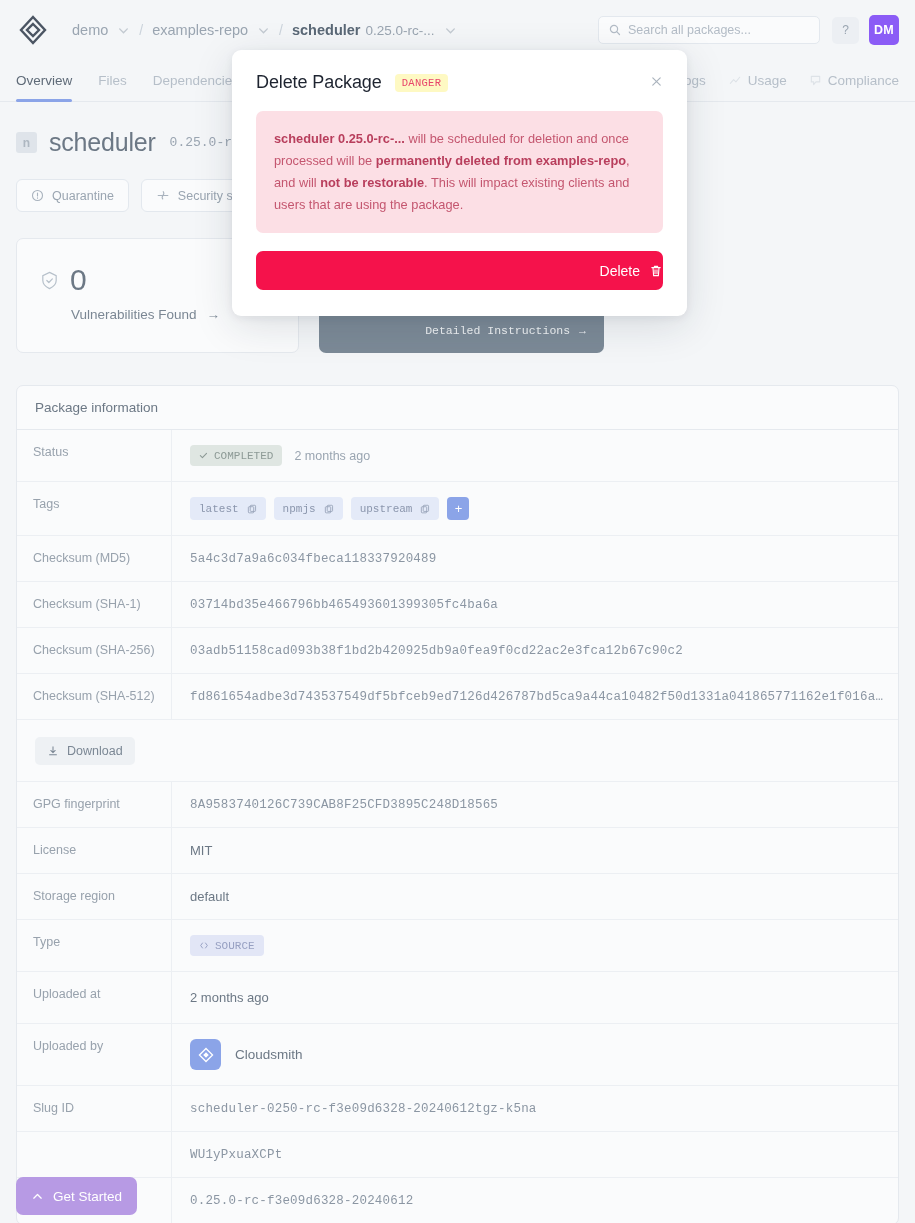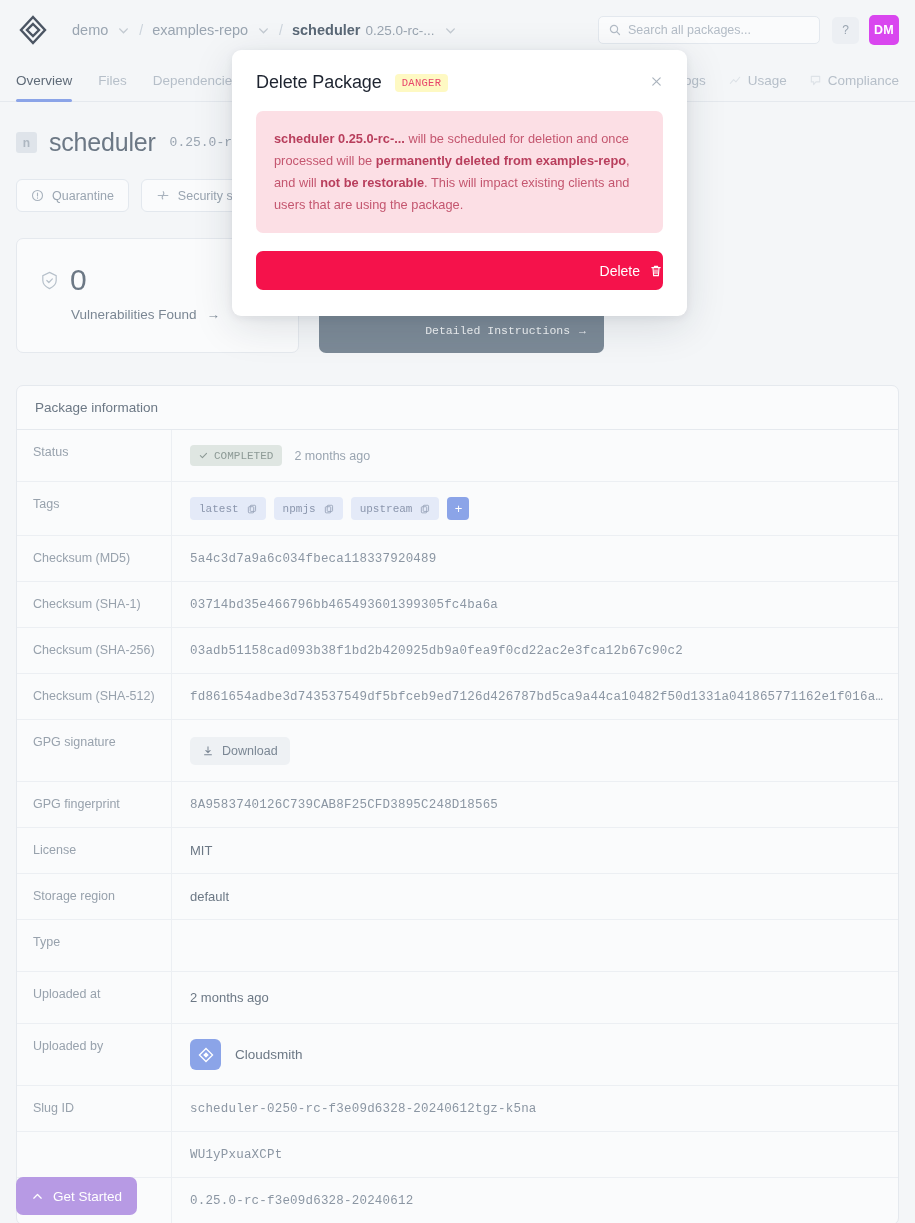--- a/index.html
+++ b/index.html
@@ -32,21 +32,21 @@
     background: #fafbfc; display: flex; align-items: center; gap: 7px;
     padding: 0 10px; margin-left: auto;
   }
   .searchbox span { font-size: 12.5px; color: #b3bcc6; }
   .help-btn {
     width: 27px; height: 27px; border-radius: 5px; background: #eceff3;
     margin-left: 12px; display: flex; align-items: center; justify-content: center;
     font-size: 12px; color: #9aa5b1;
   }
   .avatar {
-    width: 30px; height: 30px; border-radius: 5px; background: #d946ef;
+    width: 30px; height: 30px; border-radius: 5px; background: #8b5cf6;
     margin-left: 10px; display: flex; align-items: center; justify-content: center;
     color: #fff; font-size: 12.5px; font-weight: 600; letter-spacing: .4px;
   }
 
   
   .tabs {
     height: 42px; display: flex; align-items: center; gap: 26px;
     padding: 0 16px; border-bottom: 1px solid #e5e9ee; position: relative; text-align: right;
   }
   .tab { font-size: 13.5px; color: #b6bfc9; display: flex; align-items: center; gap: 6px; height: 100%; }
@@ -364,21 +364,20 @@
           </div>
     </div>
     <div class="row">
       <div class="rk">Checksum (SHA-512)</div>
       <div class="rv">
             <span class="mono">fd861654adbe3d743537549df5bfceb9ed7126d426787bd5ca9a44ca10482f50d1331a041865771162e1f016a…</span>
           </div>
     </div>
 
     <div class="row" style="min-height:62px">
-      <div class="rk">GPG signature</div>
       <div class="rv">
         <span class="dl-btn">
           <svg width="12" height="12" viewBox="0 0 14 14">
                 <path d="M7 2.2v6.4M4.4 6.4 7 8.9 9.6 6.4M3 11.4h8" fill="none" stroke="#7b8794" stroke-width="1.2" stroke-linecap="round" stroke-linejoin="round"></path>
               </svg>
           <span>Download</span>
         </span>
       </div>
     </div>
 
@@ -392,20 +391,28 @@
       <div class="rk">License</div>
       <div class="rv">MIT</div>
     </div>
     <div class="row">
       <div class="rk">Storage region</div>
       <div class="rv">default</div>
     </div>
 
     <div class="row" style="min-height:52px">
       <div class="rk">Type</div>
+      <div class="rv">
+        <span class="badge source">
+          <svg width="10" height="9" viewBox="0 0 12 10">
+                <path d="M4.2 2 2 5l2.2 3M7.8 2 10 5l-2.2 3" fill="none" stroke="#97a0c2" stroke-width="1.15" stroke-linecap="round" stroke-linejoin="round"></path>
+              </svg>
+          <span>SOURCE</span>
+        </span>
+      </div>
     </div>
 
     <div class="row" style="min-height:52px">
       <div class="rk">Uploaded at</div>
       <div class="rv">2 months ago</div>
     </div>
 
     <div class="row" style="min-height:56px">
       <div class="rk">Uploaded by</div>
       <div class="rv">

